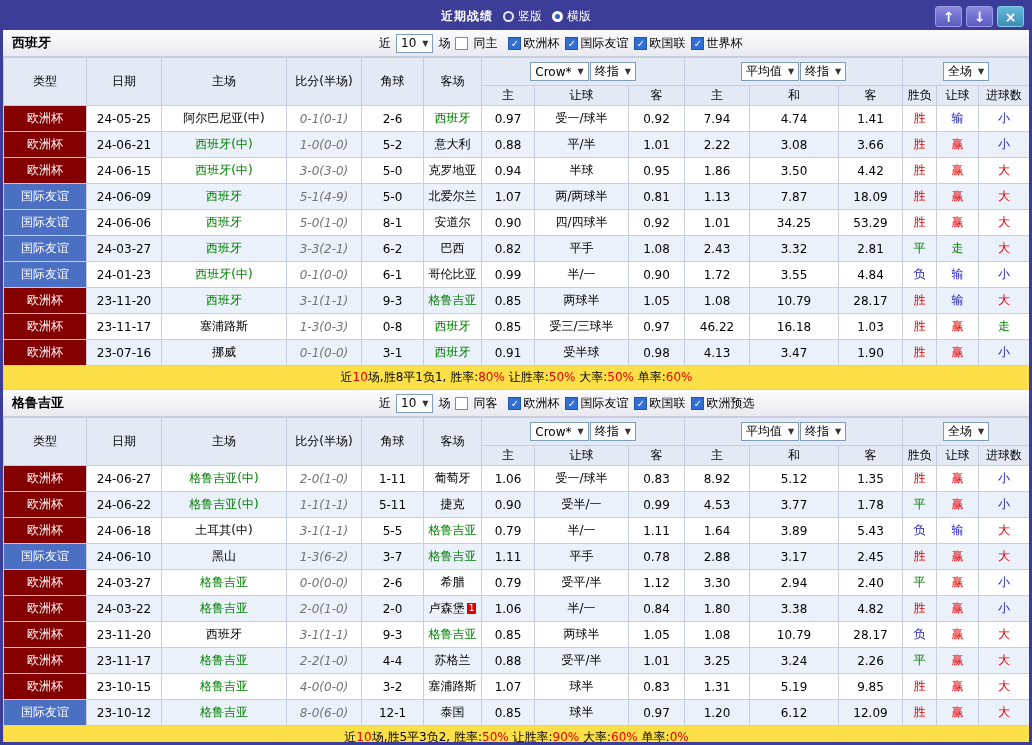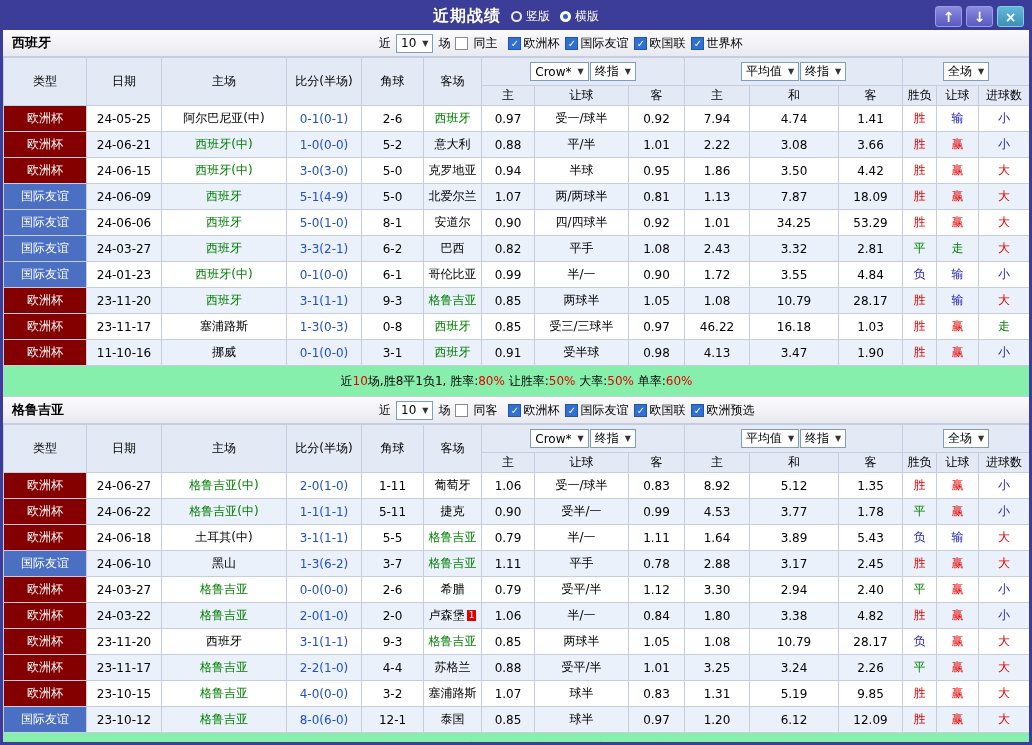--- a/index.html
+++ b/index.html
@@ -3,21 +3,21 @@
 <meta charset="utf-8">
 <style>
   * { margin:0; padding:0; box-sizing:border-box; }
   html,body { background:#888; }
   body { font-family:"DejaVu Sans","Liberation Sans",sans-serif; font-size:12px; }
   .page { width:1032px; height:745px; background:#fff; border:3px solid #3c3c99; overflow:hidden; }
 
   
   .titlebar { height:27px; background:#3c3c99; position:relative; display:flex; align-items:center; justify-content:center; color:#fff; }
   .title-group { display:flex; align-items:center; gap:10px; }
-  .title { font-weight:bold; font-size:16px; letter-spacing:1px; }
+  .title { font-weight:bold; font-size:12px; letter-spacing:1px; }
   .radio-opt { display:flex; align-items:center; gap:4px; cursor:pointer; }
   .radio { width:11px; height:11px; border-radius:50%; flex:0 0 auto; }
   .radio.unsel { border:2px solid #e8e8f4; background:transparent; }
   .radio.sel { background:#fff; display:flex; align-items:center; justify-content:center; }
   .radio.sel .dot { width:5px; height:5px; border-radius:50%; background:#2a62c9; }
   .win-buttons { position:absolute; right:5px; top:3px; display:flex; gap:4px; }
   .wbtn { width:27px; height:21px; border-radius:3px; color:#fff; display:flex; align-items:center; justify-content:center; font-size:14px; font-weight:bold; cursor:pointer; }
   .wbtn.purple { background:linear-gradient(#8a8ae0,#5a5ac2); border:1px solid #9b9bea; }
   .wbtn.teal { background:linear-gradient(#63b9da,#3a8fb6); border:1px solid #85cbe4; }
 
@@ -39,27 +39,27 @@
   thead th { background:#e4e9f6; }
   tr.h1 th { height:28px; }
   tr.h2 th { height:20px; }
   tbody td { height:26px; }
   tr.alt td { background:#ebf1fa; }
   .hdd { display:inline-flex; gap:1px; align-items:center; justify-content:center; }
   td.type-cell { padding:0; }
   .type-badge { height:100%; width:100%; display:flex; align-items:center; justify-content:center; color:#fff; }
   .badge-maroon { background:#840000; }
   .badge-blue { background:#4b6fc3; }
-  .score { color:#1d4ed8; }
+  .score { color:#737373;font-style:italic; }
   .team-g { color:#008000; }
   .c-red { color:#e60000; }
   .c-green { color:#008000; }
   .c-blue { color:#2222bb; }
   .red-card { display:inline-block; background:#e00000; color:#fff; font-size:9px; line-height:11px; padding:0 2px; margin-left:2px; vertical-align:1px; }
-  td.summary { height:31px; background:#86efac; }
+  td.summary { height:24px; background:#fde047; }
 </style>
 </head>
 <body>
 
 <div class="page">
 
   <div class="titlebar">
     <div class="title-group">
       <span class="title">近期战绩</span>
       <span class="radio-opt">
@@ -359,21 +359,21 @@
               <td>16.18</td>
               <td>1.03</td>
               <td class="c-red">胜</td>
               <td class="c-red">赢</td>
               <td class="c-green">走</td>
             </tr>
             <tr class="alt">
               <td class="type-cell">
                 <div class="type-badge badge-maroon">欧洲杯</div>
               </td>
-              <td>11-10-16</td>
+              <td>23-07-16</td>
               <td>挪威</td>
               <td class="score">0-1(0-0)</td>
               <td>3-1</td>
               <td class="team-g">西班牙</td>
               <td>0.91</td>
               <td>受半球</td>
               <td>0.98</td>
               <td>4.13</td>
               <td>3.47</td>
               <td>1.90</td>

